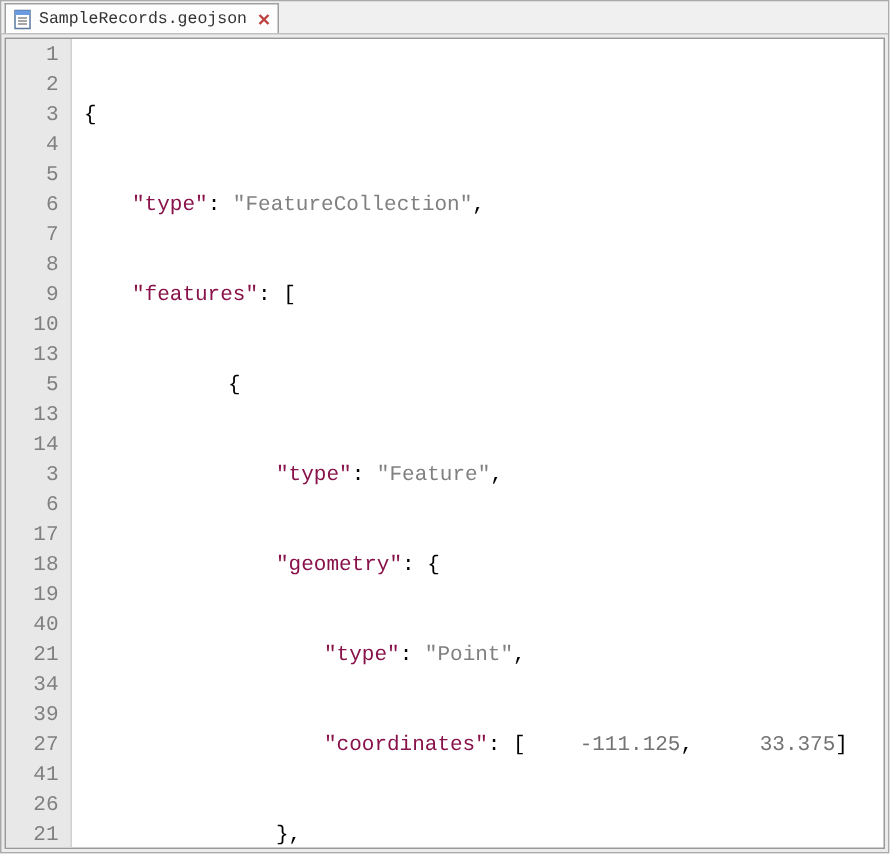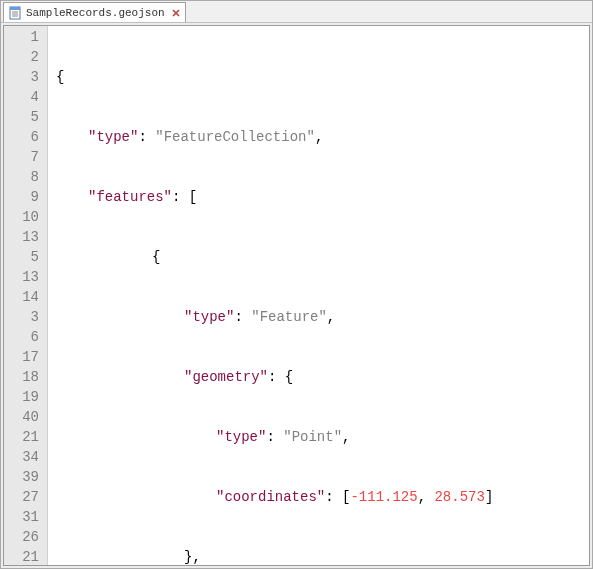--- a/index.html
+++ b/index.html
@@ -85,21 +85,21 @@
     padding-top: 1px;
     font-size: 14px;
     line-height: 20px;
     white-space: pre;
     color: #000;
   }
   .code div { height: 20px; }
   .p { color: #000; } 
   .k { color: #88124a; } 
   .s { color: #808080; } 
-  .n { color: #ef4444; } 
+  .n { color: #737373; margin-left: 36px; } 
   .i1 { padding-left: 32px; }
   .i2 { padding-left: 96px; }
   .i3 { padding-left: 128px; }
   .i4 { padding-left: 160px; }
 </style>
 </head>
 <body>
 
 <div class="window">
 
@@ -143,33 +143,33 @@
       <div>3</div>
       <div>6</div>
       <div>17</div>
       <div>18</div>
       <div>19</div>
       <div>40</div>
       <div>21</div>
       <div>34</div>
       <div>39</div>
       <div>27</div>
-      <div>31</div>
+      <div>41</div>
       <div>26</div>
       <div>21</div>
     </div>
     <div class="code">
       <div><span class="p">{</span></div>
       <div class="i1"><span class="k">"type"</span><span class="p">: </span><span class="s">"FeatureCollection"</span><span class="p">,</span></div>
       <div class="i1"><span class="k">"features"</span><span class="p">: [</span></div>
       <div class="i2"><span class="p">{</span></div>
       <div class="i3"><span class="k">"type"</span><span class="p">: </span><span class="s">"Feature"</span><span class="p">,</span></div>
       <div class="i3"><span class="k">"geometry"</span><span class="p">: {</span></div>
       <div class="i4"><span class="k">"type"</span><span class="p">: </span><span class="s">"Point"</span><span class="p">,</span></div>
-      <div class="i4"><span class="k">"coordinates"</span><span class="p">: [</span><span class="n">-111.125</span><span class="p">, </span><span class="n">28.573</span><span class="p">]</span></div>
+      <div class="i4"><span class="k">"coordinates"</span><span class="p">: [</span><span class="n">-111.125</span><span class="p">, </span><span class="n">33.375</span><span class="p">]</span></div>
       <div class="i3"><span class="p">},</span></div>
       
       
       
       
       
       
       
       
       

